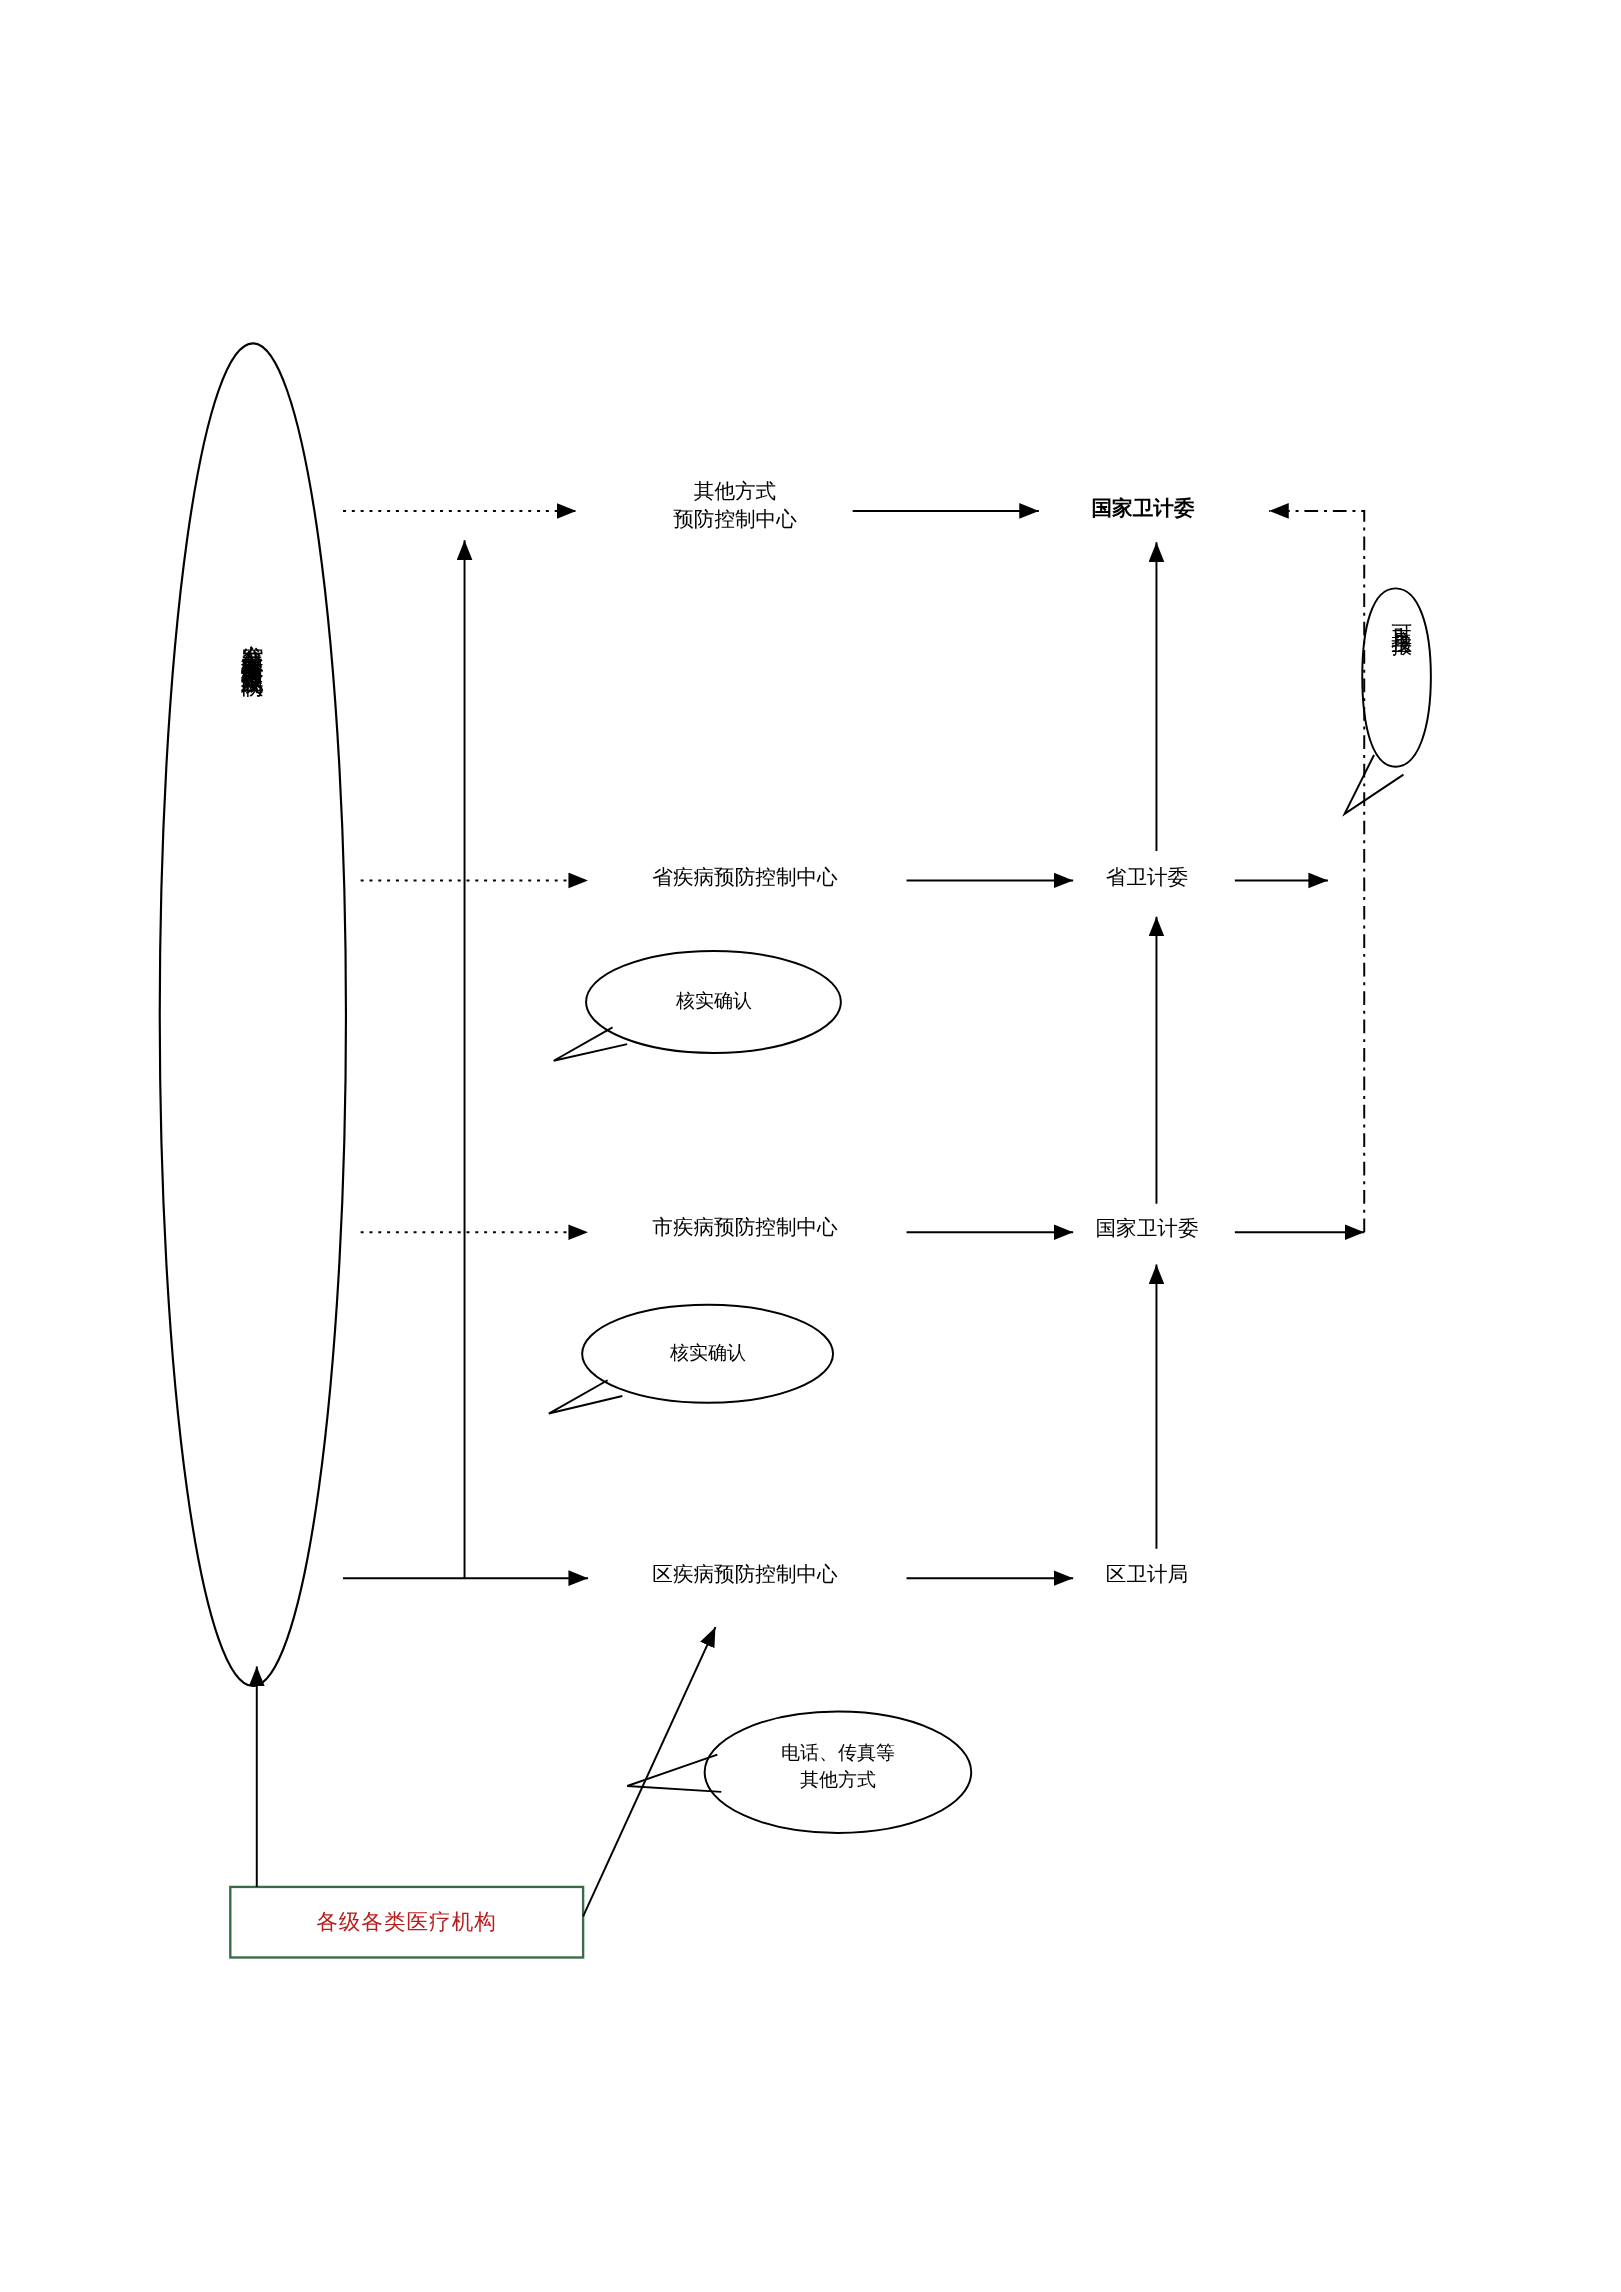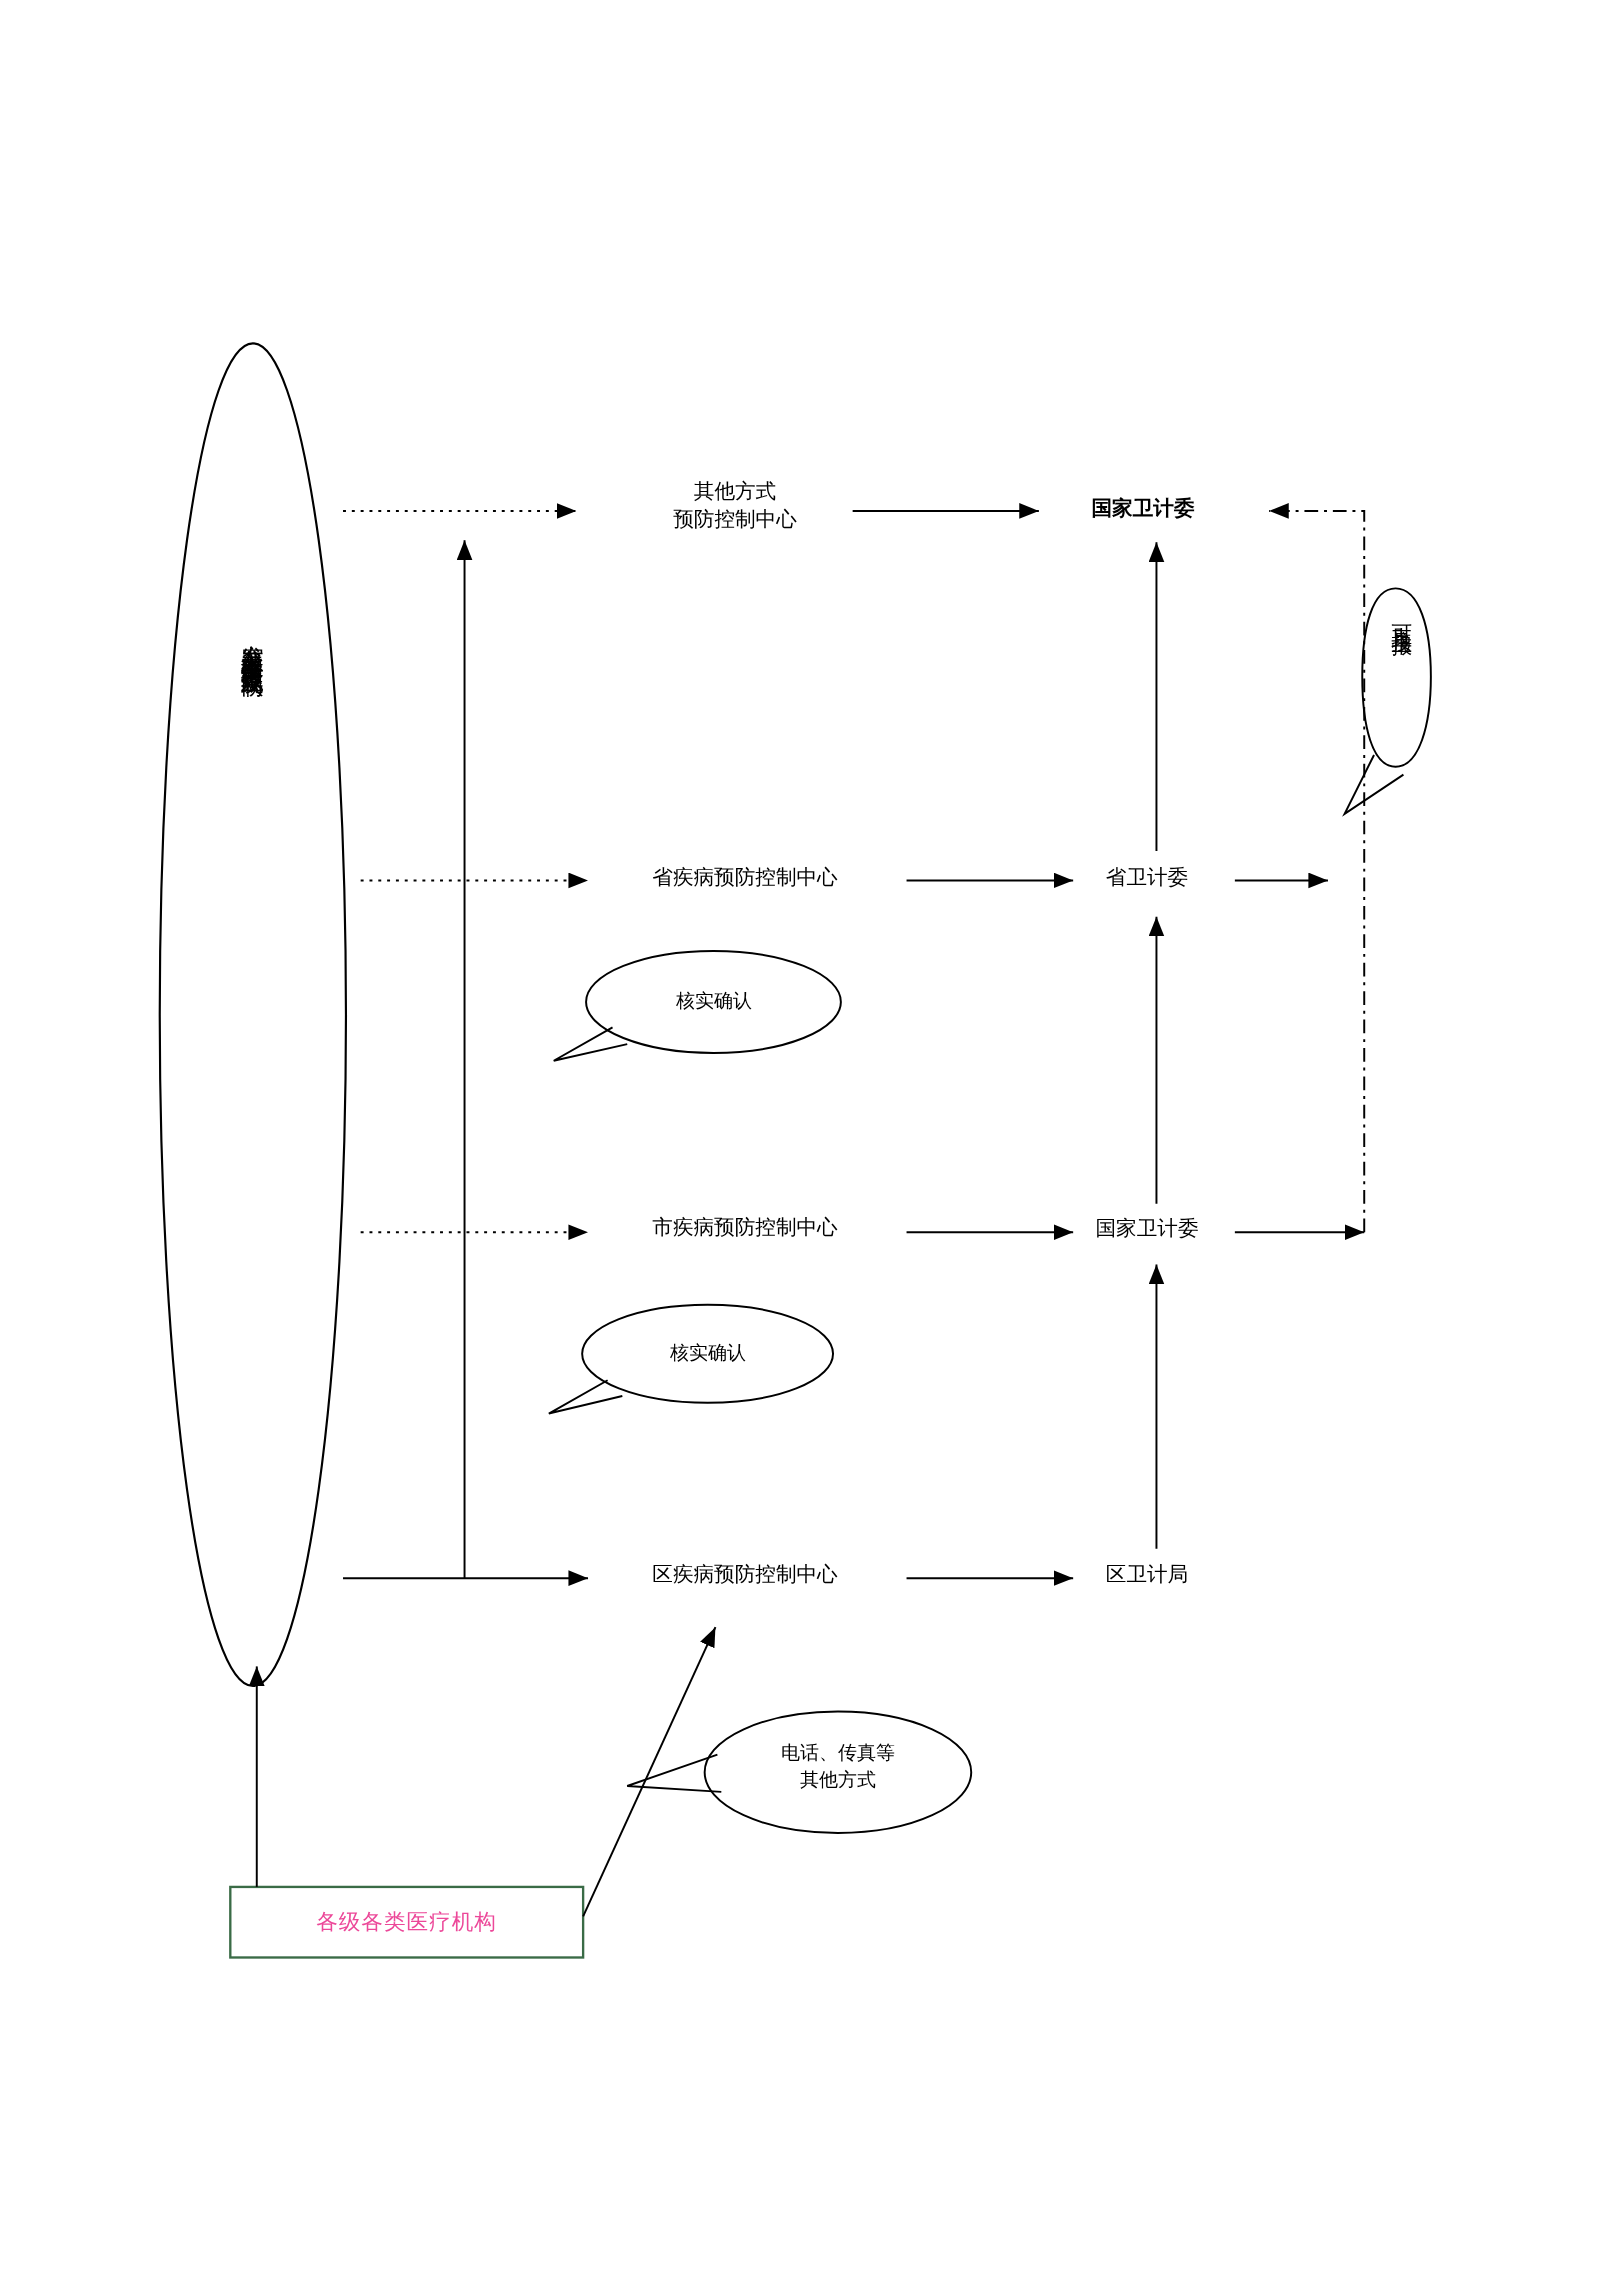--- a/index.html
+++ b/index.html
@@ -56,21 +56,21 @@
     text-orientation: upright;
     font-size: 20.6px;
     letter-spacing: 2.9px;
     line-height: 1.5;
   }
   .box-lbl {
     position: absolute;
     font-size: 21.6px;
     letter-spacing: 1px;
     text-align: center;
-    color: #ec4899;
+    color: #b91c1c;
   }
 </style>
 </head>
 <body>
 
 <div id="canvas">
 
   <svg class="layer" viewBox="0 0 1654 2339">
     <defs>
       <marker id="arrow" markerWidth="12" markerHeight="12" refX="10" refY="4" orient="auto" markerUnits="strokeWidth">

